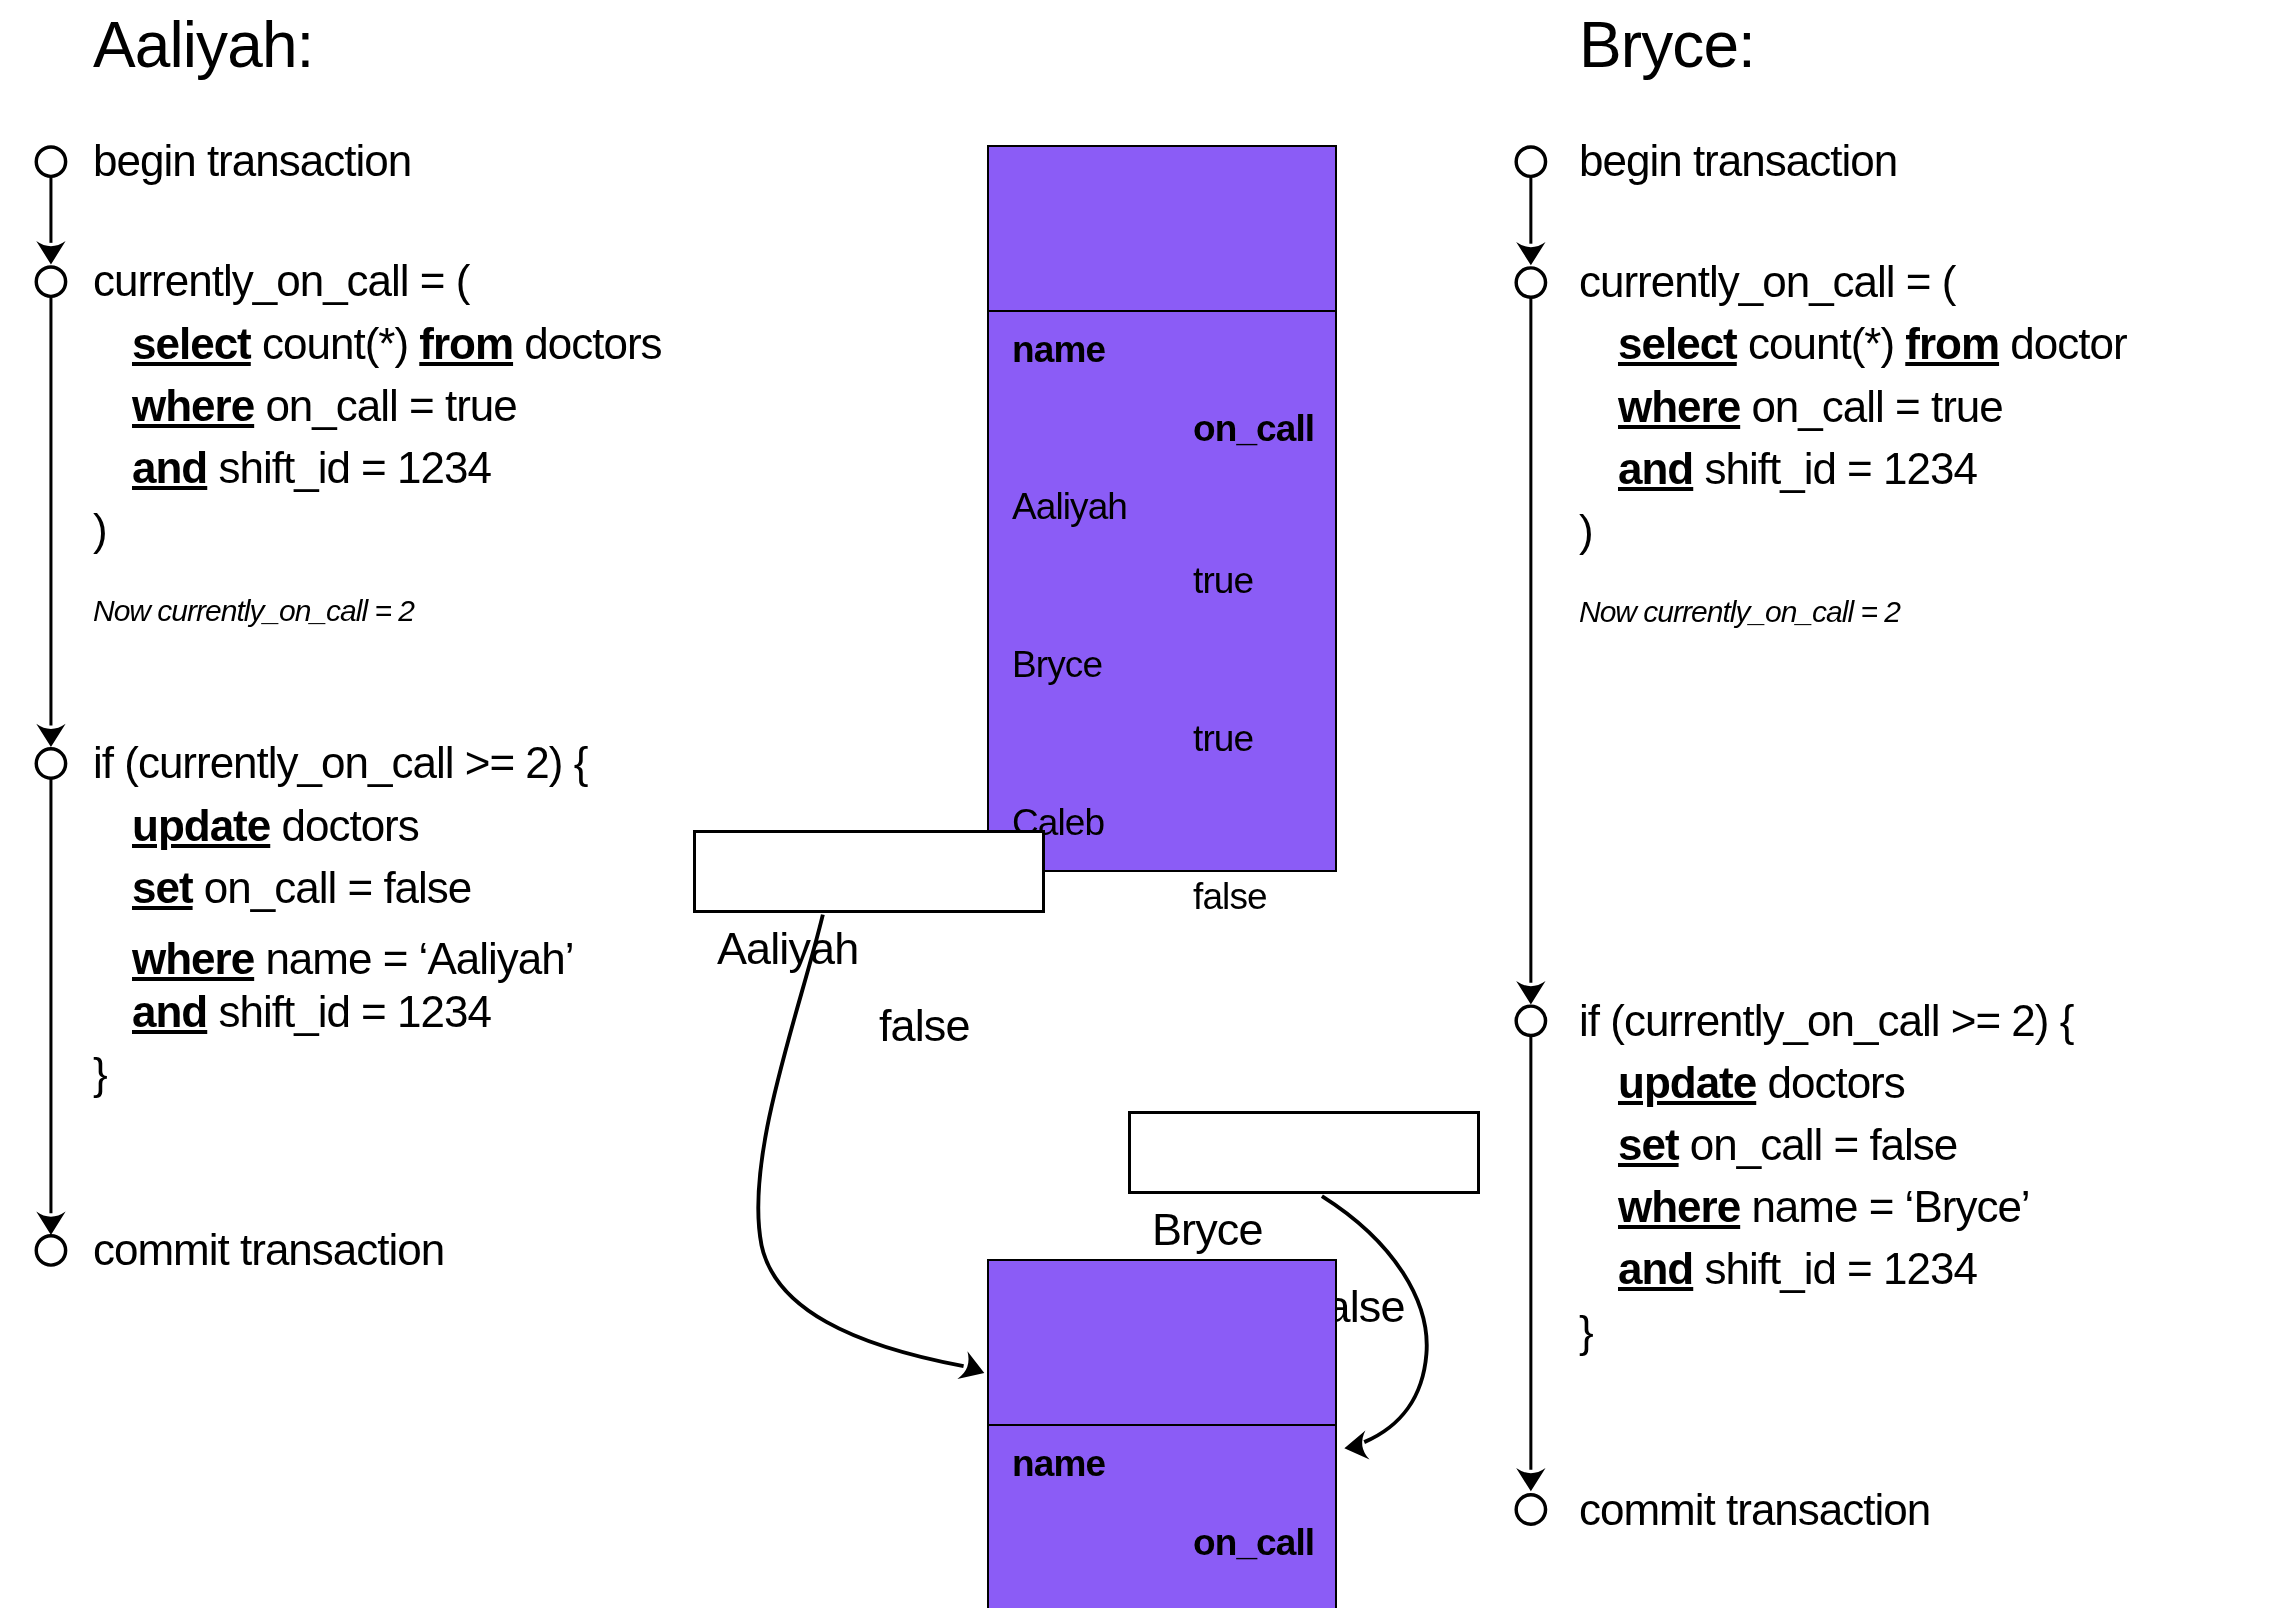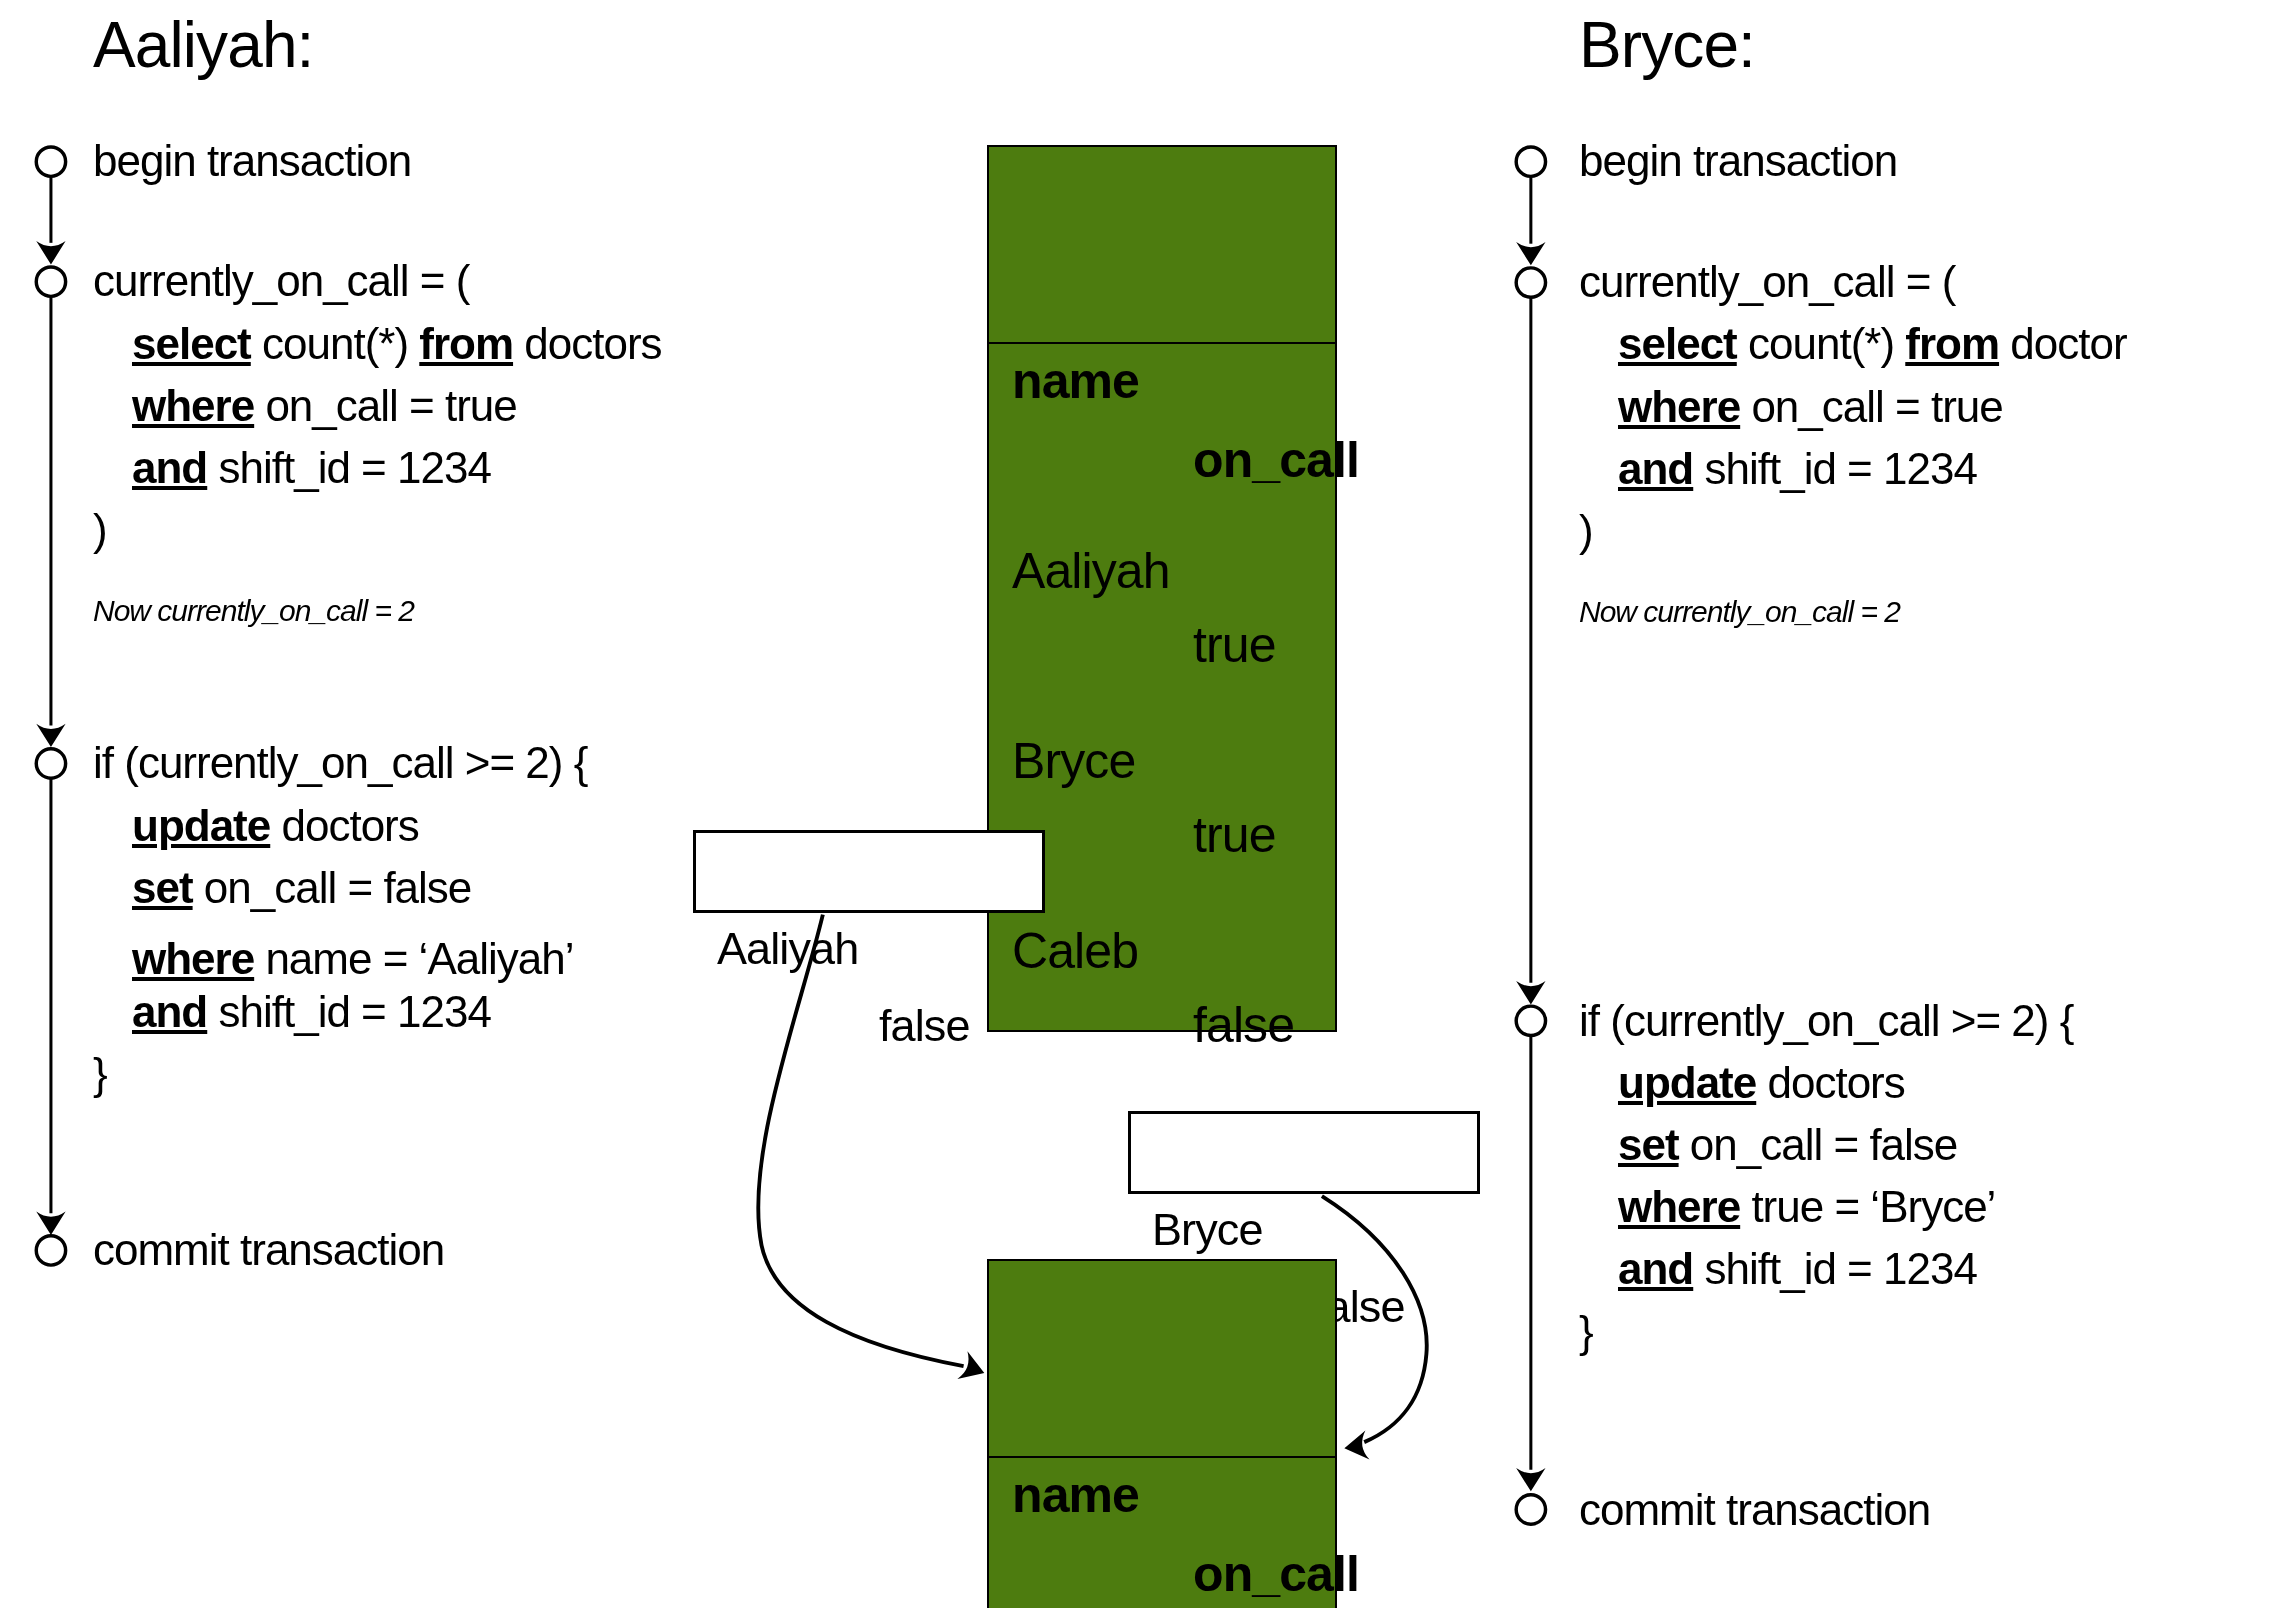--- a/index.html
+++ b/index.html
@@ -12,22 +12,22 @@
     position:absolute;height:73px;line-height:73px;
     font-size:64px;letter-spacing:-0.9px;white-space:pre;
   }
   .line{
     position:absolute;height:62px;line-height:62px;
     font-size:44px;letter-spacing:-1px;white-space:pre;
   }
   .kw{font-weight:bold;text-decoration:underline;}
   .note{font-style:italic;font-size:30px;}
   .dtable{
-    position:absolute;width:346px;border:2.6px solid #000;background:#4d7c0f;
-    font-size:50px;letter-spacing:-0.9px;white-space:pre;
+    position:absolute;width:346px;border:2.6px solid #000;background:#8b5cf6;
+    font-size:37px;letter-spacing:-0.9px;white-space:pre;
   }
   .thead{position:relative;height:79px;line-height:79px;border-bottom:2.6px solid #000;font-weight:bold;}
   .trow{position:relative;height:74px;line-height:74px;}
   .dtable span{position:absolute;}
   .cname{left:23px;}
   .cval{left:204px;}
   .pbox{
     position:absolute;width:346px;height:77px;line-height:77px;
     border:3.5px solid #000;background:#fff;
     font-size:45px;letter-spacing:-0.9px;white-space:pre;
@@ -116,21 +116,21 @@
   <div class="line" style="left:1579px;top:251px">currently_on_call = (</div>
   <div class="line" style="left:1618px;top:313px"><span class="kw">select</span><span> count(*) </span><span class="kw">from</span><span> doctors</span></div>
   <div class="line" style="left:1618px;top:376px"><span class="kw">where</span><span> on_call = true</span></div>
   <div class="line" style="left:1618px;top:438px"><span class="kw">and</span><span> shift_id = 1234</span></div>
   <div class="line" style="left:1579px;top:500px">)</div>
   <div class="line note" style="left:1579px;top:581px">Now currently_on_call = 2</div>
 
   <div class="line" style="left:1579px;top:990px">if (currently_on_call &gt;= 2) {</div>
   <div class="line" style="left:1618px;top:1052px"><span class="kw">update</span><span> doctors</span></div>
   <div class="line" style="left:1618px;top:1114px"><span class="kw">set</span><span> on_call = false</span></div>
-  <div class="line" style="left:1618px;top:1176px"><span class="kw">where</span><span> true = ‘Bryce’</span></div>
+  <div class="line" style="left:1618px;top:1176px"><span class="kw">where</span><span> name = ‘Bryce’</span></div>
   <div class="line" style="left:1618px;top:1238px"><span class="kw">and</span><span> shift_id = 1234</span></div>
   <div class="line" style="left:1579px;top:1301px">}</div>
 
   <div class="line" style="left:1579px;top:1479px">commit transaction</div>
 
   <div class="dtable" style="left:987px;top:145px">
     <div class="thead">
       <span class="cname">name</span>
       <span class="cval">on_call</span>
     </div>

